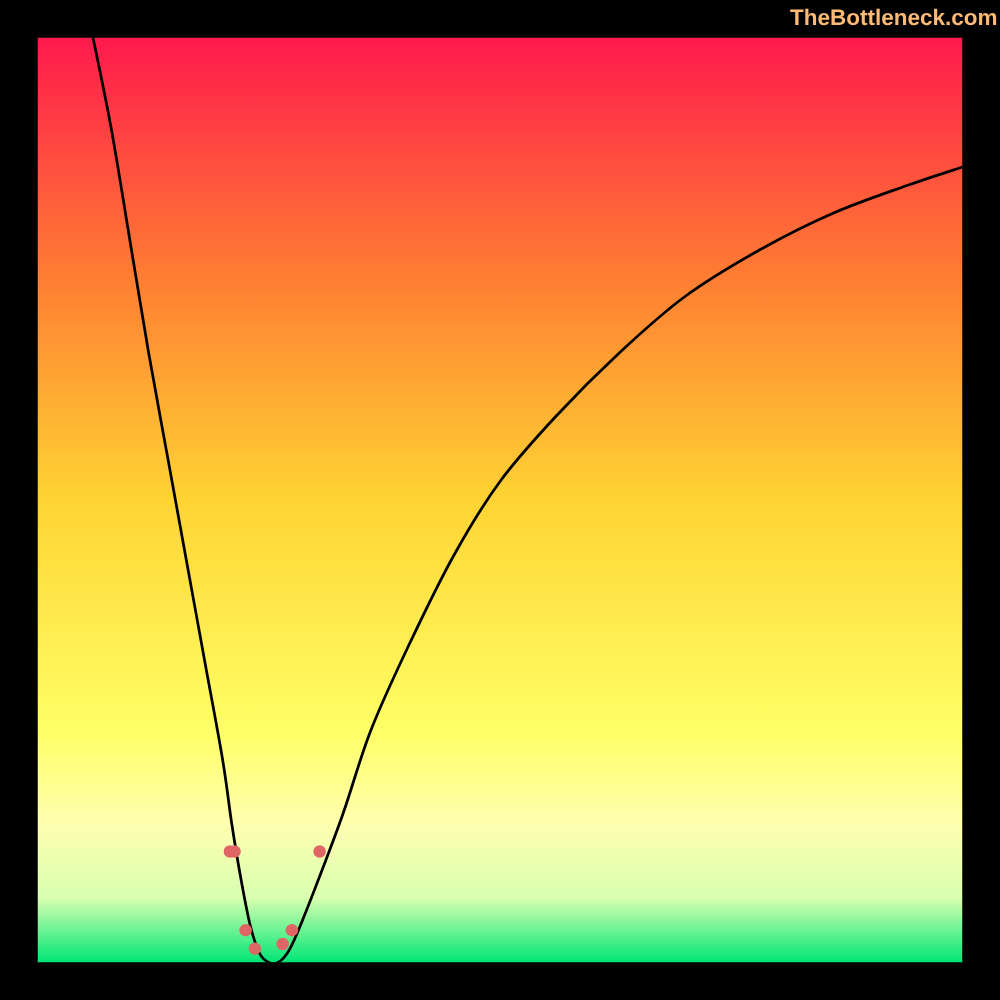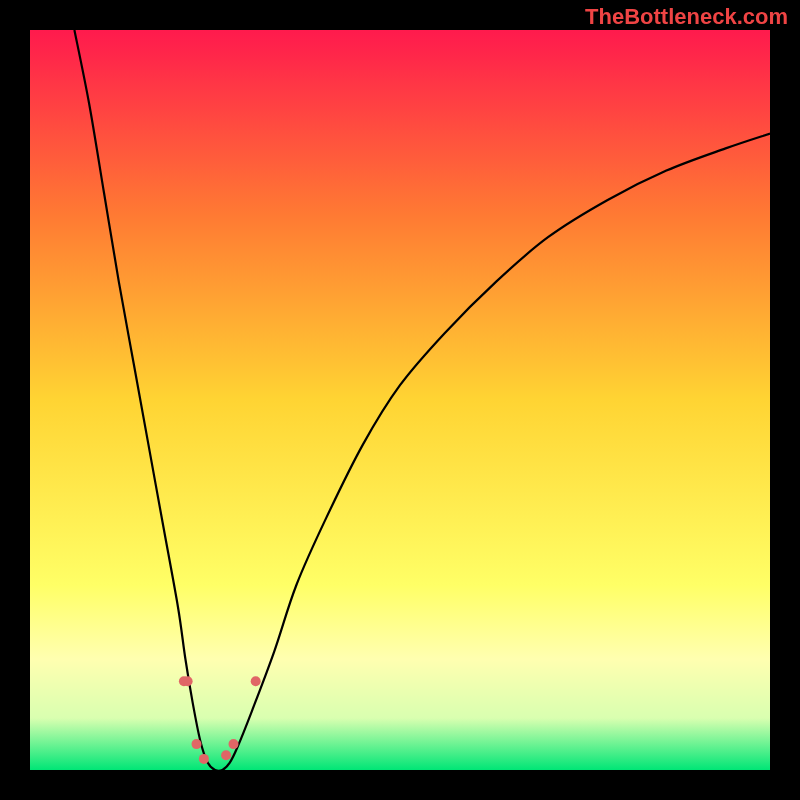--- a/index.html
+++ b/index.html
@@ -6,24 +6,24 @@
   html, body { width: 800px; height: 800px; overflow: hidden; }
   .chart-container {
     width: 800px;
     height: 800px;
     background: #000;
     position: relative;
   }
   .watermark {
     position: absolute;
     top: 4px;
-    right: 12px;
-    color: #ef4444;
+    right: 2px;
+    color: #fdba74;
     font-family: Arial, sans-serif;
-    font-size: 22px;
+    font-size: 18px;
     font-weight: bold;
     z-index: 10;
   }
   .plot-area {
     position: absolute;
     left: 30px;
     top: 30px;
     width: 740px;
     height: 740px;
   }

